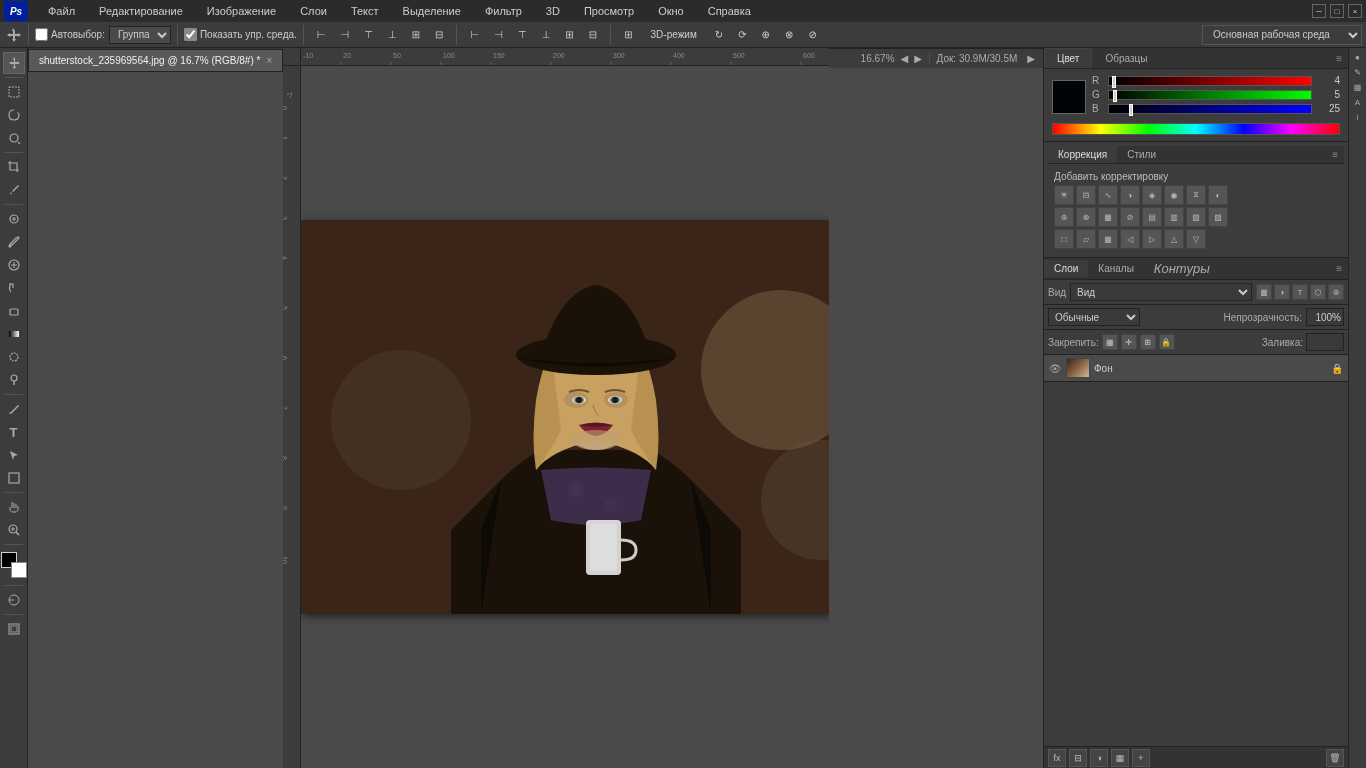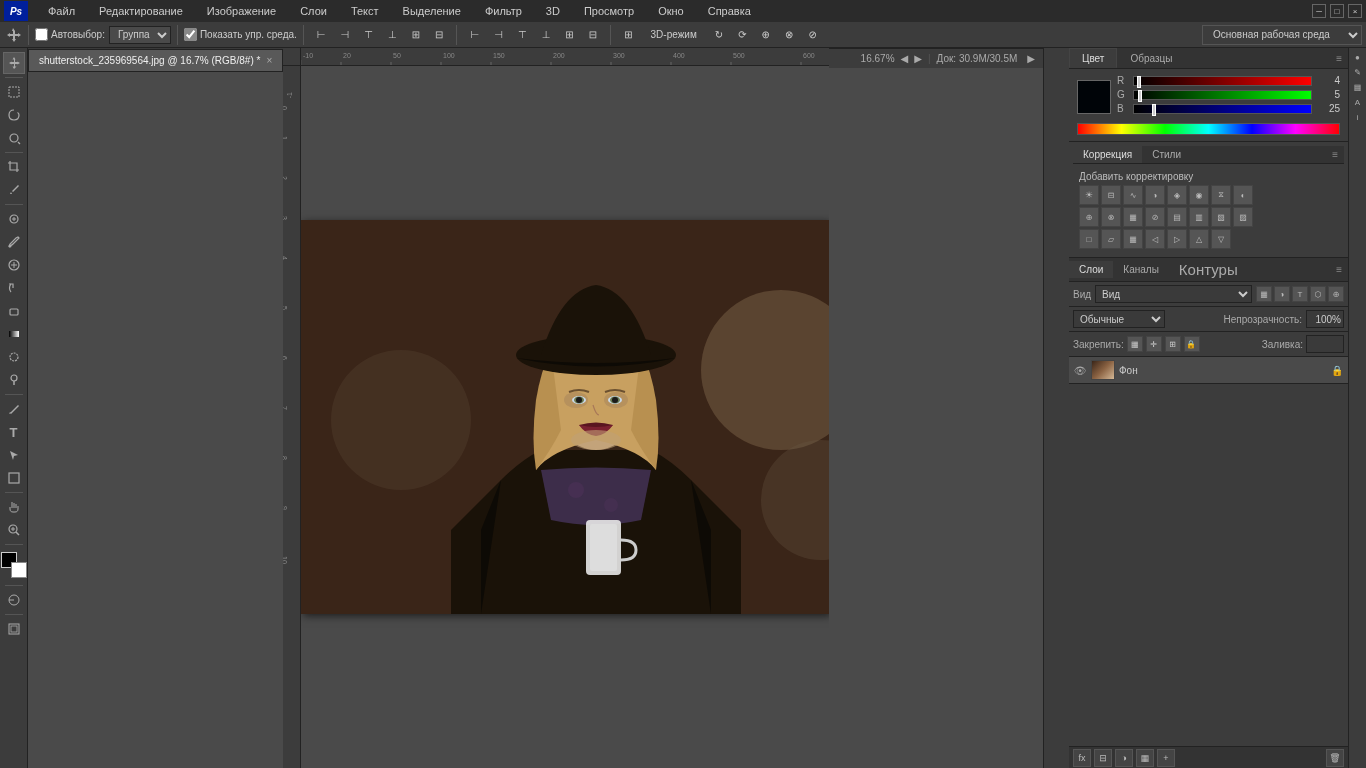--- a/index.html
+++ b/index.html
@@ -40,21 +40,21 @@
     #ruler-corner { position: absolute; width: 18px; height: 18px; background: #3c3c3c; }
     #canvas-wrapper { flex: 1; display: flex; position: relative; overflow: hidden; }
     #h-ruler { height: 18px; background: #3c3c3c; position: absolute; top: 0; left: 18px; right: 0; display: flex; align-items: center; overflow: hidden; border-bottom: 1px solid #222; }
     #v-ruler { width: 18px; background: #3c3c3c; position: absolute; top: 0; left: 0; bottom: 0; display: flex; flex-direction: column; border-right: 1px solid #222; overflow: hidden; }
     #canvas-scroll { position: absolute; top: 18px; left: 18px; right: 0; bottom: 0; overflow: hidden; background: #4a4a4a; display: flex; align-items: center; justify-content: center; }
 
     
     #status-bar { height: 20px; background: #3c3c3c; border-top: 1px solid #222; display: flex; align-items: center; padding: 0 8px; gap: 10px; font-size: 10px; color: #aaa; }
 
     
-    #right-panel { width: 305px; background: #3c3c3c; border-left: 1px solid #222; display: flex; flex-direction: column; flex-shrink: 0; padding-left: 25px; }
+    #right-panel { width: 305px; background: #3c3c3c; border-left: 1px solid #222; display: flex; flex-direction: column; flex-shrink: 0; }
 
     
     #color-panel { background: #3c3c3c; border-bottom: 1px solid #222; }
     .panel-tab { padding: 2px 12px; font-size: 10px; color: #aaa; cursor: pointer; height: 20px; display: flex; align-items: center; border: 1px solid transparent; }
     .panel-tab.active { background: #3c3c3c; color: #ddd; border-color: #444; border-bottom-color: #3c3c3c; }
     .color-row { display: flex; align-items: center; margin-bottom: 4px; }
     .channel-label { width: 12px; font-size: 10px; color: #aaa; margin-right: 4px; }
     .channel-value { width: 24px; font-size: 10px; text-align: right; color: #ccc; }
 
     
@@ -532,21 +532,21 @@
           <div class="corr-icon" style="font-size:8px;">△</div>
           <div class="corr-icon" style="font-size:8px;">▽</div>
         </div>
       </div>
     </div>
 
     <div id="layers-panel" style="flex:1;display:flex;flex-direction:column;">
       <div style="display:flex;align-items:center;background:#333;border-bottom:1px solid #222;">
         <div class="layers-tab active" style="padding:3px 10px;font-size:10px;color:#ddd;cursor:pointer;background:#3c3c3c;">Слои</div>
         <div class="layers-tab" style="padding:3px 10px;font-size:10px;color:#aaa;cursor:pointer;">Каналы</div>
-        <div class="layers-tab" style="padding:3px 10px;font-size:15px;color:#aaa;cursor:pointer;">Контуры</div>
+        <div class="layers-tab" style="padding:3px 10px;font-size:13px;color:#aaa;cursor:pointer;font-style:italic;">Контуры</div>
         <div style="margin-left:auto;padding:0 6px;font-size:10px;color:#888;cursor:pointer;">≡</div>
       </div>
 
       <div style="padding:3px 4px;display:flex;align-items:center;gap:4px;border-bottom:1px solid #222;">
         <span style="font-size:10px;color:#aaa;">Вид</span>
         <select style="background:#3a3a3a;border:1px solid #222;color:#ccc;font-size:10px;height:18px;padding:0 2px;flex:1;">
           <option>Вид</option>
         </select>
         <div style="display:flex;gap:2px;">
           <div class="filter-icon" style="width:16px;height:16px;background:#555;border:1px solid #444;display:flex;align-items:center;justify-content:center;font-size:8px;color:#bbb;cursor:pointer;">▦</div>

